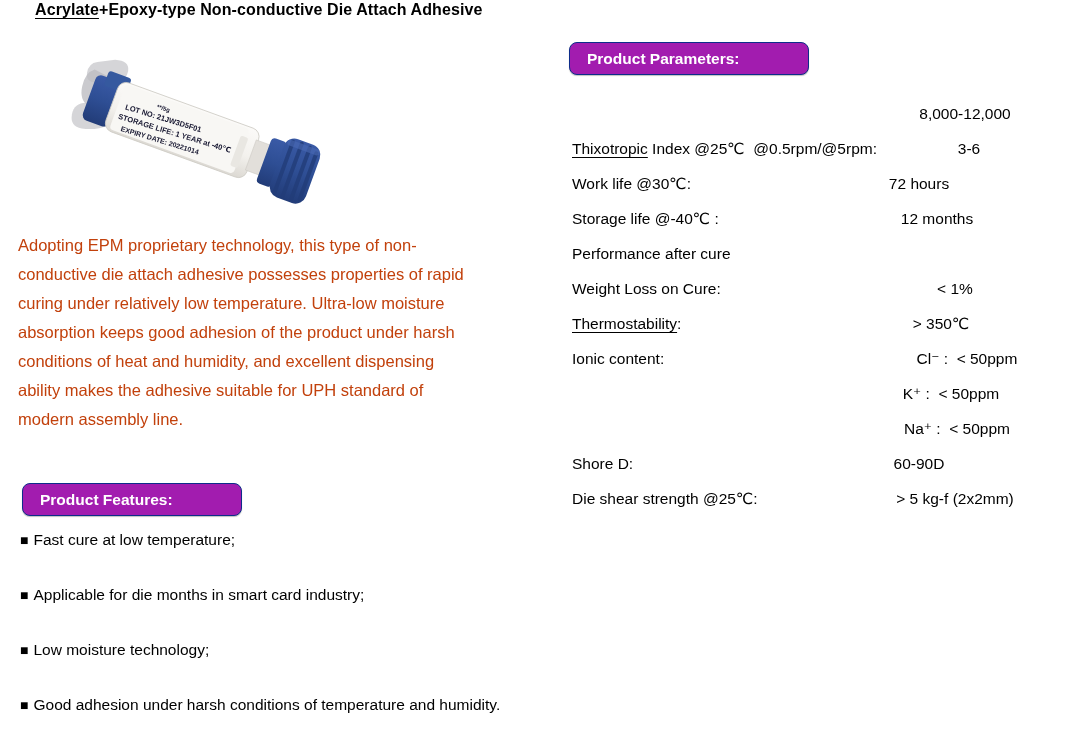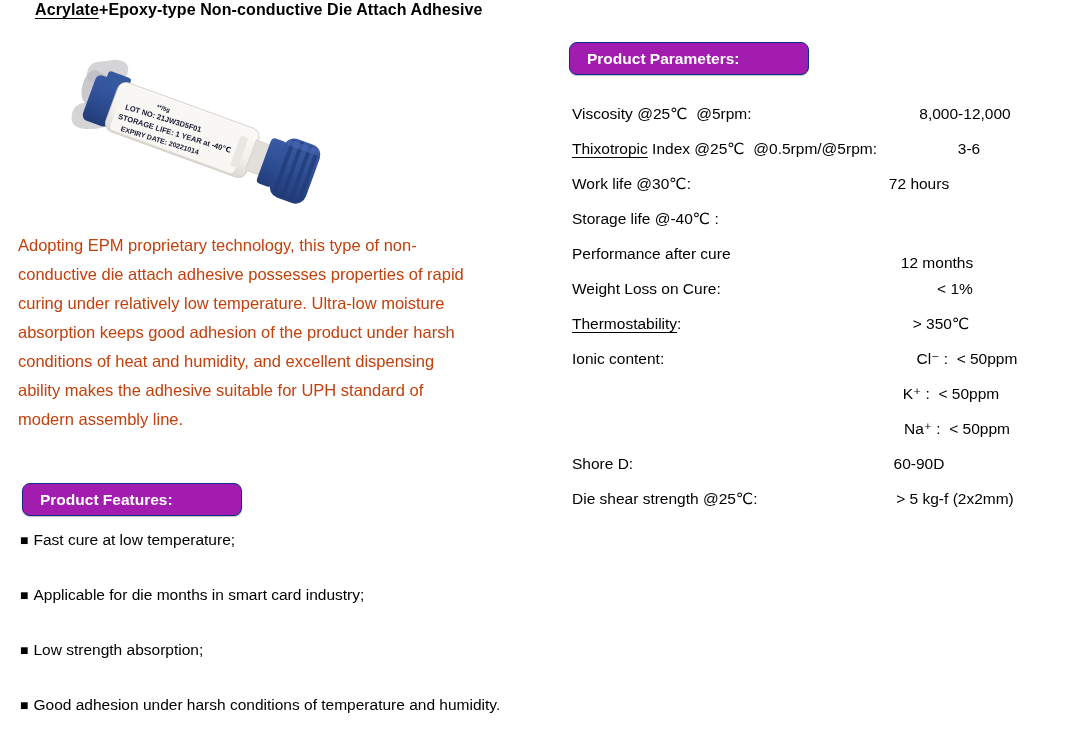--- a/index.html
+++ b/index.html
@@ -53,21 +53,21 @@
   .p-label{
     position:absolute;left:0;top:8px;font-size:15.5px;white-space:pre;
   }
   .p-value{
     position:absolute;left:250px;top:8px;width:250px;text-align:center;
     font-size:15.5px;white-space:pre;
   }
   .p-row:nth-child(1) .p-value{transform:translateX(18px);}
   .p-row:nth-child(2) .p-value{transform:translateX(22px);}
   .p-row:nth-child(3) .p-value{transform:translateX(-28px);}
-  .p-row:nth-child(4) .p-value{transform:translateX(-10px);margin-top:44px;}
+  .p-row:nth-child(4) .p-value{transform:translateX(-10px);}
   .p-row:nth-child(6) .p-value{transform:translateX(8px);}
   .p-row:nth-child(7) .p-value{transform:translateX(-6px);}
   .p-row:nth-child(8) .p-value{transform:translateX(20px);}
   .p-row:nth-child(9) .p-value{transform:translateX(4px);}
   .p-row:nth-child(10) .p-value{transform:translateX(10px);}
   .p-row:nth-child(11) .p-value{transform:translateX(-28px);}
   .p-row:nth-child(12) .p-value{transform:translateX(8px);}
 </style>
 </head>
 <body>
@@ -128,30 +128,29 @@
 </div>
 
 <div class="desc">Adopting EPM proprietary technology, this type of non-conductive die attach adhesive possesses properties of rapid curing under relatively low temperature. Ultra-low moisture absorption keeps good adhesion of the product under harsh conditions of heat and humidity, and excellent dispensing ability makes the adhesive suitable for UPH standard of modern assembly line.</div>
 
 <div class="pill features">
   <span>Product Features:</span>
 </div>
 
 <div class="feat f0"><span class="bullet">■</span><span>Fast cure at low temperature;</span></div>
 <div class="feat f1"><span class="bullet">■</span><span>Applicable for die months in smart card industry;</span></div>
-<div class="feat f2"><span class="bullet">■</span><span>Low strength absorption;</span></div>
+<div class="feat f2"><span class="bullet">■</span><span>Low moisture technology;</span></div>
 <div class="feat f3"><span class="bullet">■</span><span>Good adhesion under harsh conditions of temperature and humidity.</span></div>
 
 <div class="pill params">
   <span>Product Parameters:</span>
 </div>
 
 <div class="param-table">
   <div class="p-row">
-    <span class="p-label">Viscosity @25℃  @5rpm:</span>
     <span class="p-value">8,000-12,000</span>
   </div>
   <div class="p-row">
     <span class="p-label"><span class="misspelled">Thixotropic</span><span> Index @25℃  @0.5rpm/@5rpm:</span></span>
     <span class="p-value">3-6</span>
   </div>
   <div class="p-row">
     <span class="p-label">Work life @30℃:</span>
     <span class="p-value">72 hours</span>
   </div>

